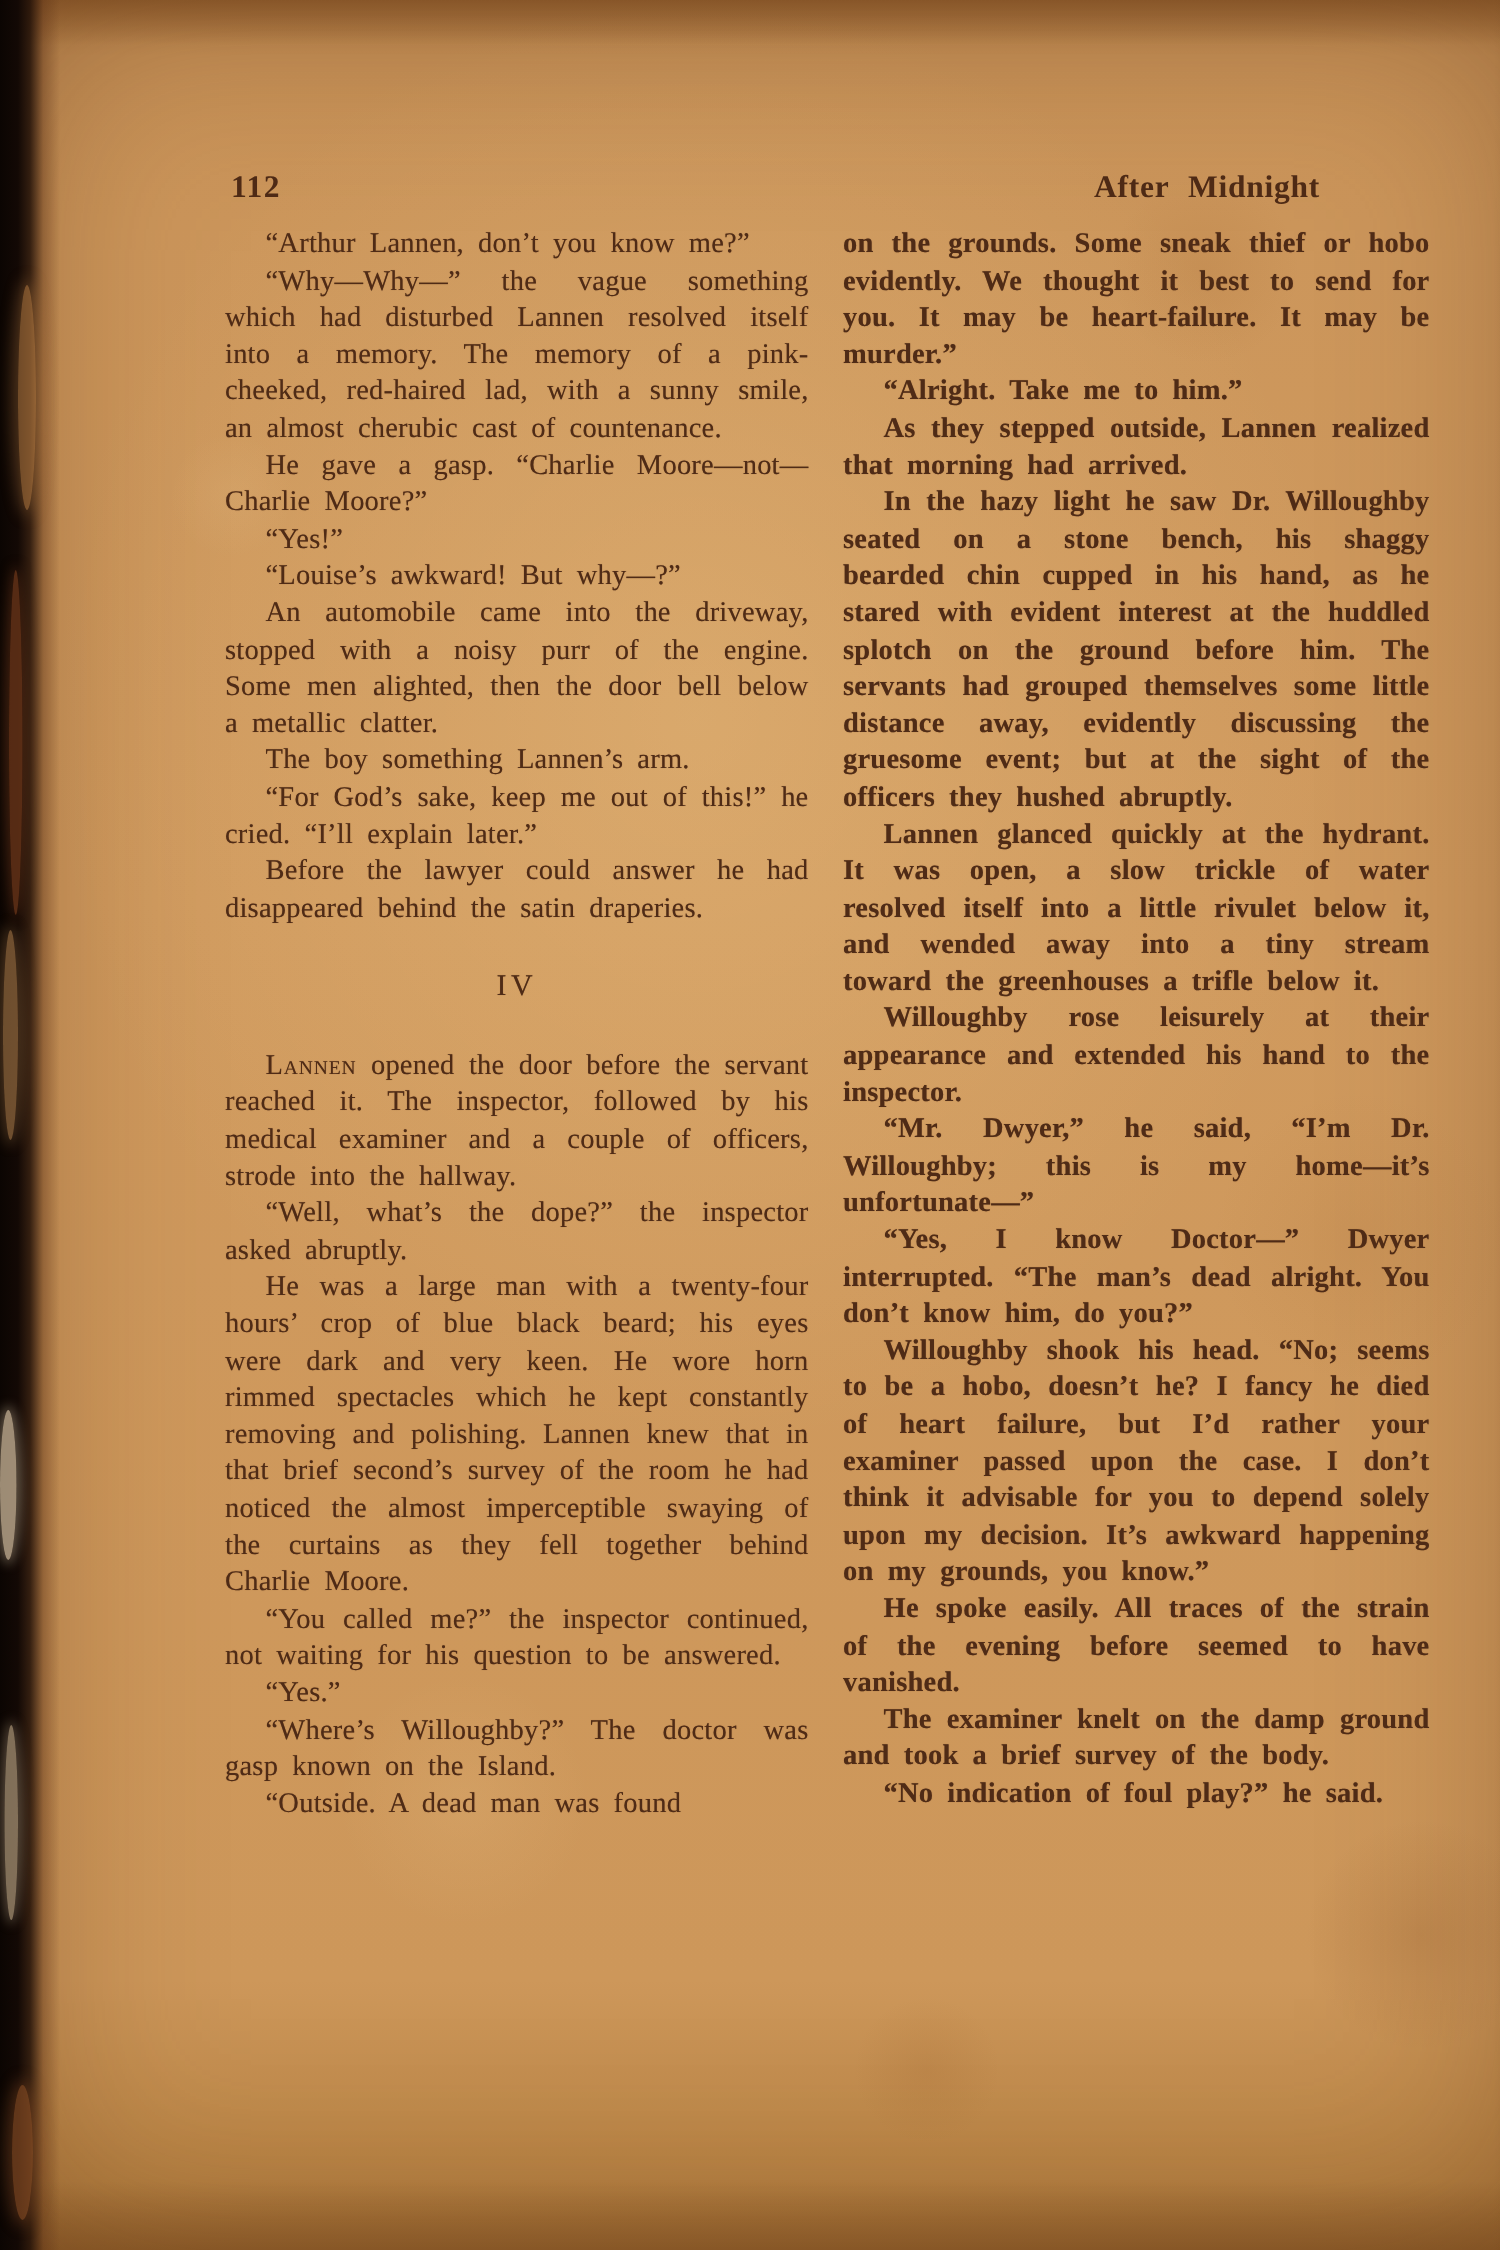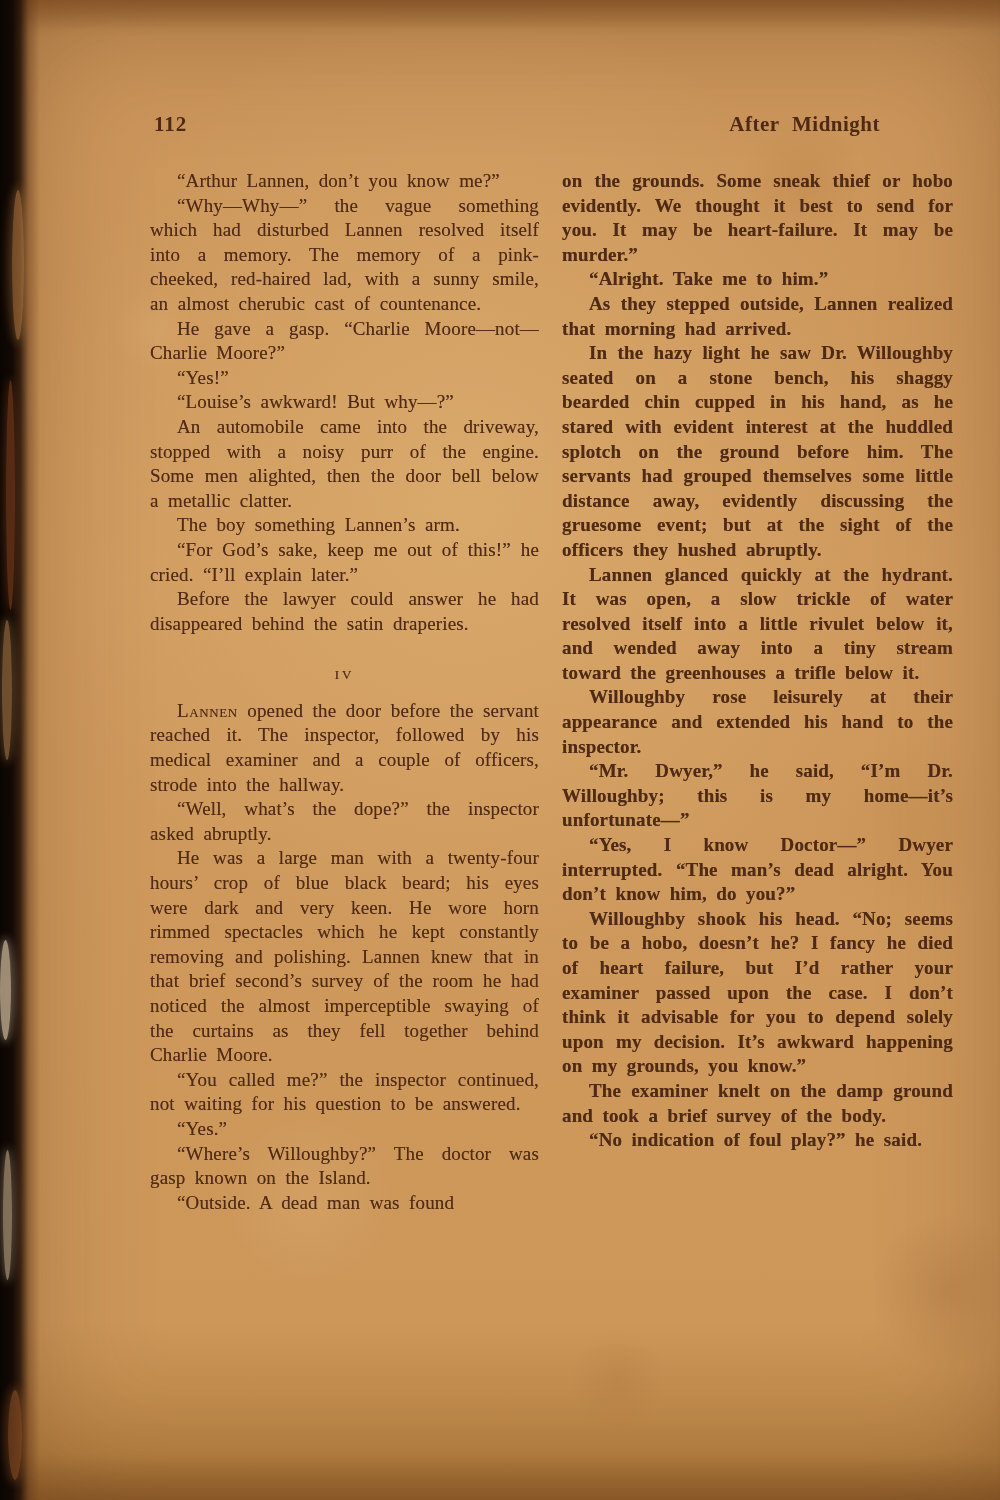--- a/index.html
+++ b/index.html
@@ -48,35 +48,35 @@
   .streak-f{left:8px;top:1390px;width:14px;height:90px;background:rgba(150,85,40,0.6);box-shadow:0 0 10px 4px rgba(150,85,40,0.4);}
 
   
   .header{position:absolute;top:112px;left:150px;width:800px;height:30px;}
   .page-number{position:absolute;left:4px;top:0;font-size:21px;font-weight:bold;letter-spacing:1px;}
   .running-title{position:absolute;left:0;right:70px;top:0;text-align:right;
     font-size:21px;font-weight:bold;letter-spacing:0.5px;word-spacing:7px;}
 
   
   .column{
-    position:absolute;top:169px;
+    position:absolute;top:151px;
     font-size:19px;line-height:24.6px;
     text-align:justify;word-spacing:4.5px;letter-spacing:0.15px;
     color:#4f2b16;
     text-shadow:0 0 0.5px rgba(82,46,22,0.55);
   }
   .col-left{left:150px;width:389px;}
   .col-right{left:562px;width:391px;font-weight:bold;}
   .para{margin:0;}
   .para.indent{text-indent:27px;}
   .para .i{}
   .para .sc{font-variant:small-caps;letter-spacing:0.6px;}
   .section-heading{
-    text-align:center;margin:27px 0 11px;
-    font-size:13px;letter-spacing:3px;text-indent:0;
+    text-align:center;margin:27px 0 29px;
+    font-size:20px;letter-spacing:3px;text-indent:0;
   }
 </style>
 </head>
 <body>
 
 <div class="page">
   <div class="mottle"></div>
   <div class="top-shade"></div>
   <div class="bottom-shade"></div>
   <div class="right-shade"></div>
@@ -115,16 +115,17 @@
   <div class="column col-right">
       <p class="para"><span>on the grounds. Some sneak thief or hobo evidently. We thought it best to send for you. It may be heart-failure. It may be murder.”</span></p>
       <p class="para indent"><span>“Alright. Take me to him.”</span></p>
       <p class="para indent"><span>As they stepped outside, Lannen realized that morning had arrived.</span></p>
       <p class="para indent"><span>In the hazy light he saw Dr. Willoughby seated on a stone bench, his shaggy bearded chin cupped in his hand, as he stared with evident interest at the huddled splotch on the ground before him. The servants had grouped themselves some little distance away, evidently discussing the gruesome event; but at the sight of the officers they hushed abruptly.</span></p>
       <p class="para indent"><span>Lannen glanced quickly at the hydrant. It was open, a slow trickle of water resolved itself into a little rivulet below it, and wended away into a tiny stream toward the greenhouses a trifle below it.</span></p>
       <p class="para indent"><span>Willoughby rose leisurely at their appearance and extended his hand to the inspector.</span></p>
       <p class="para indent"><span>“Mr. Dwyer,” he said, “I’m Dr. Willoughby; this is my home—it’s unfortunate—”</span></p>
       <p class="para indent"><span>“Yes, I know Doctor—” Dwyer interrupted. “The man’s dead alright. You don’t know him, do you?”</span></p>
       <p class="para indent"><span>Willoughby shook his head. “No; seems to be a hobo, doesn’t he? I fancy he died of heart failure, but I’d rather your examiner passed upon the case. I don’t think it advisable for you to depend solely upon my decision. It’s awkward happening on my grounds, you know.”</span></p>
+      <p class="para indent"><span>He spoke easily. All traces of the strain of the evening before seemed to have vanished.</span></p>
       <p class="para indent"><span>The examiner knelt on the damp ground and took a brief survey of the body.</span></p>
       <p class="para indent"><span>“No indication of foul play?” he said.</span></p>
     </div>
 </div>
 
 </body></html>

